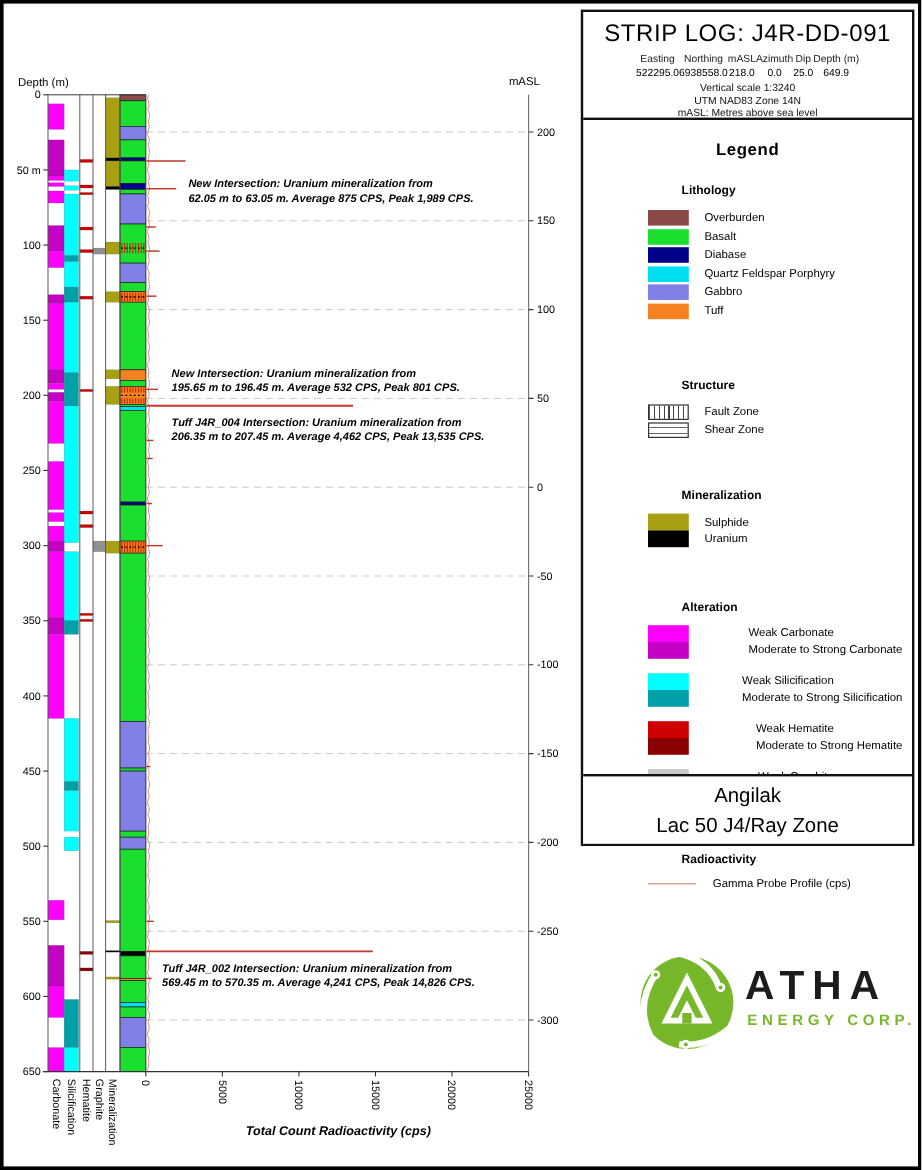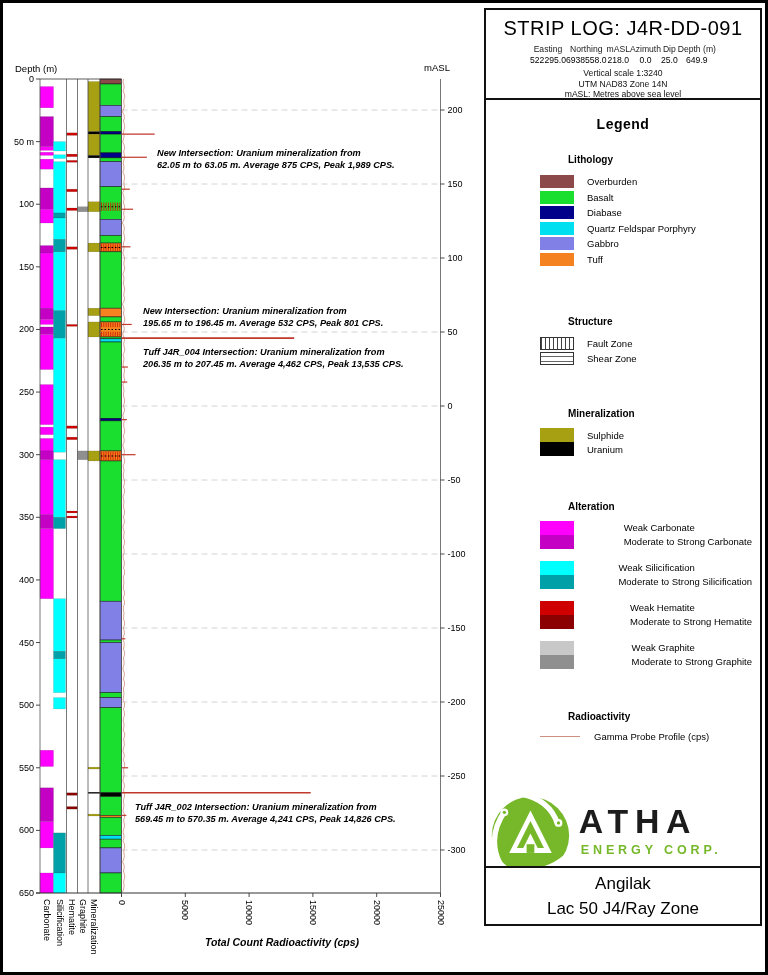--- a/index.html
+++ b/index.html
@@ -1,21 +1,21 @@
 <!DOCTYPE html>
 <html><head>
 <meta charset="utf-8">
 <style>
   html,body{margin:0;padding:0;background:#e8e8e8;}
   .page{position:relative;width:768px;height:975px;background:#fff;overflow:hidden;
         font-family:"Liberation Sans",sans-serif;color:#000;}
   .frame{position:absolute;inset:0;border:3px solid #000;pointer-events:none;z-index:50;}
   #log-svg{position:absolute;left:0;top:0;}
 
-  .right-panel{position:absolute;left:484px;top:8px;width:278px;height:918px;
+  .right-panel{position:absolute;left:484px;top:8px;width:278px;height:697px;
                border:2px solid #111;background:#fff;box-sizing:border-box;}
   .header-box{position:absolute;top:0;left:0;right:0;height:88px;border-bottom:2px solid #111;text-align:center;}
   .hb-title{margin-top:7px;font-size:20px;letter-spacing:.5px;}
   .hb-fields{display:flex;justify-content:center;gap:0;margin-top:4px;}
   .hf{display:flex;flex-direction:column;align-items:center;}
   .hf-label{font-size:8.6px;color:#222;}
   .hf-value{font-size:8.6px;color:#000;margin-top:1px;}
   .hb-notes{margin-top:3px;font-size:8.6px;line-height:10.5px;color:#111;}
 
   .legend-area{position:absolute;top:90px;bottom:58px;left:0;right:0;}
@@ -37,21 +37,21 @@
     background-image:repeating-linear-gradient(0deg,transparent 0 2px,#666 2px 3px,transparent 3px 5px),
                      repeating-linear-gradient(90deg,transparent 0 5px,#fff 5px 7px);}
   .sec-mineralization .lg-item{height:14px;}
   .sec-mineralization .lg-swatch{height:14px;}
   .alt-item{display:flex;margin-bottom:12px;justify-content:space-between;}
   .alt-swatch{width:34px;height:28px;margin-right:13px;flex:0 0 auto;display:flex;flex-direction:column;}
   .alt-swatch div{flex:1;}
   .alt-labels{font-size:9.5px;line-height:14px;}
   .rad-item{display:flex;align-items:center;margin-top:2px;}
   .rad-line{width:40px;border-top:1.6px solid #CE9180;margin-right:14px;}
-  .logo-wrap{display:flex;justify-content:flex-start;margin-top:48px;}
+  .logo-wrap{display:flex;justify-content:flex-end;margin-top:48px;}
 
   .footer-box{position:absolute;bottom:0;left:0;right:0;height:56px;border-top:2px solid #111;
               text-align:center;background:#fff;}
   .ft-project{font-size:17px;margin-top:6px;}
   .ft-zone{font-size:17px;margin-top:5px;}
 </style>
 </head>
 <body>
 
 <div class="page">

